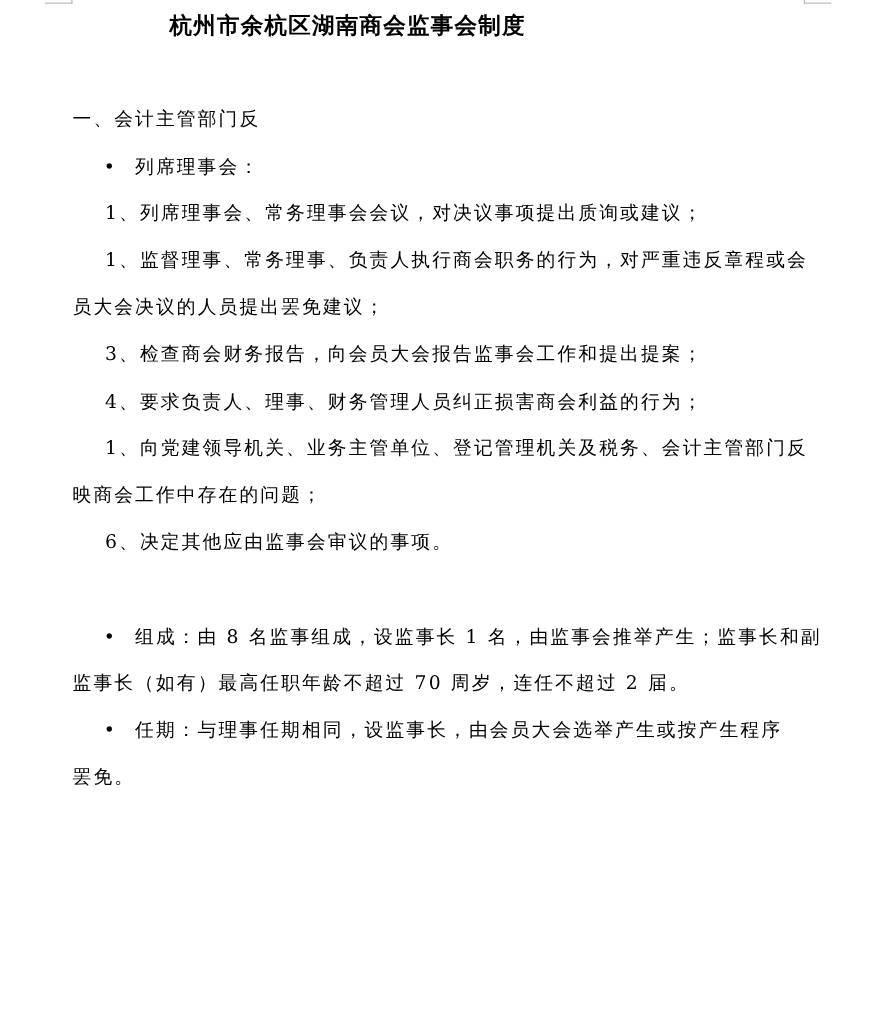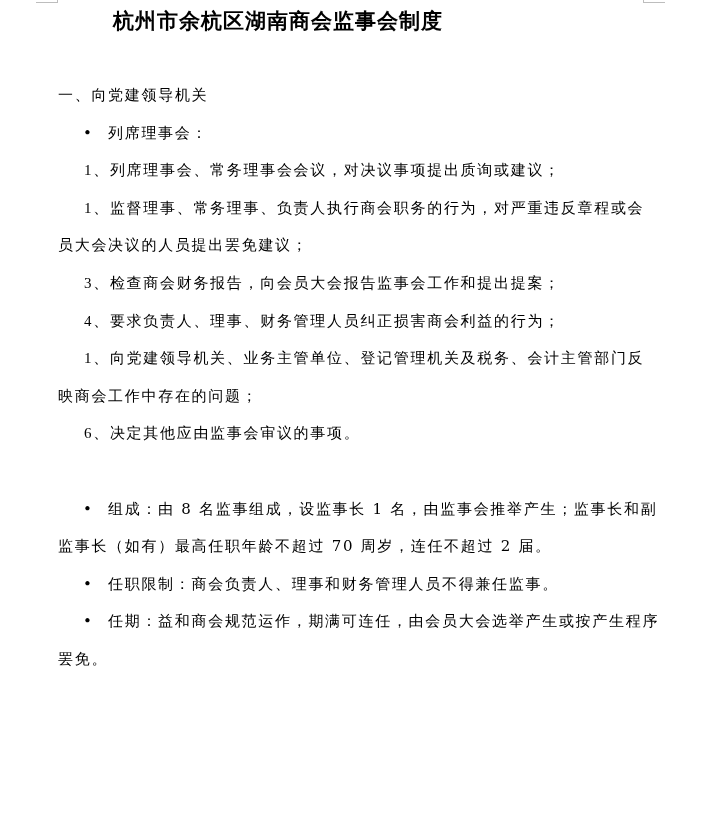--- a/index.html
+++ b/index.html
@@ -2,51 +2,50 @@
 <html><head>
 <meta charset="utf-8">
 <style>
   html, body { margin: 0; padding: 0; background: #ffffff; }
   body { width: 704px; height: 819px; position: relative; overflow: hidden;
          font-family: "DejaVu Serif", "Liberation Serif", serif; color: #000; }
   .corner { position: absolute; top: 0; height: 2px; border-bottom: 1px solid #bdbdbd; }
   .corner.left { left: 36px; width: 21px; border-right: 1px solid #bdbdbd; }
   .corner.right { left: 643px; width: 21px; border-left: 1px solid #bdbdbd; }
   .title { position: absolute; top: 6px; left: 0; width: 556px; text-align: center;
-           font-size: 21px; font-weight: bold; letter-spacing: 1px; line-height: 30px; }
+           font-size: 18px; font-weight: bold; letter-spacing: 1px; line-height: 30px; }
   .content { position: absolute; top: 77px; left: 58px; width: 588px; }
   .line { font-size: 15px; line-height: 37.6px; height: 37.6px; white-space: nowrap;
           letter-spacing: 1.7px; }
   .line.indent-bullet { padding-left: 25px; }
-  .line.indent-num { padding-left: 26px; font-family: Liberation Serif, serif; }
+  .line.indent-num { padding-left: 26px; }
   .bullet { display: inline-block; width: 25px; }
   .blank { height: 37.6px; }
 </style>
 </head>
 <body>
 
 <div class="corner left"></div>
 <div class="corner right"></div>
 
 <div class="title">杭州市余杭区湖南商会监事会制度</div>
 
 <div class="content">
 
-  <div class="line">一、向党建领导机关</div>
+  <div class="line">一、会计主管部门反</div>
 
   <div class="line indent-bullet"><span class="bullet">•</span><span>列席理事会：</span></div>
   <div class="line indent-num">1、列席理事会、常务理事会会议，对决议事项提出质询或建议；</div>
   <div class="line indent-num">1、监督理事、常务理事、负责人执行商会职务的行为，对严重违反章程或会</div>
   <div class="line">员大会决议的人员提出罢免建议；</div>
   <div class="line indent-num">3、检查商会财务报告，向会员大会报告监事会工作和提出提案；</div>
   <div class="line indent-num">4、要求负责人、理事、财务管理人员纠正损害商会利益的行为；</div>
   <div class="line indent-num">1、向党建领导机关、业务主管单位、登记管理机关及税务、会计主管部门反</div>
   <div class="line">映商会工作中存在的问题；</div>
   <div class="line indent-num">6、决定其他应由监事会审议的事项。</div>
 
   <div class="blank"></div>
 
   <div class="line indent-bullet"><span class="bullet">•</span><span>组成：由 8 名监事组成，设监事长 1 名，由监事会推举产生；监事长和副</span></div>
   <div class="line">监事长（如有）最高任职年龄不超过 70 周岁，连任不超过 2 届。</div>
-  <div class="line indent-bullet"><span class="bullet">•</span><span>任职限制：商会负责人、理事和财务管理人员不得兼任监事。</span></div>
-  <div class="line indent-bullet"><span class="bullet">•</span><span>任期：益和商会规范运作，期满可连任，由会员大会选举产生或按产生程序</span></div>
+  <div class="line indent-bullet"><span class="bullet">•</span><span>任期：与理事任期相同，设监事长，由会员大会选举产生或按产生程序</span></div>
   <div class="line">罢免。</div>
 </div>
 
 </body></html>

